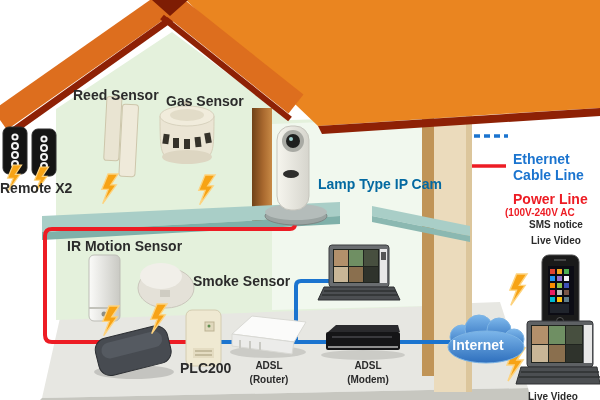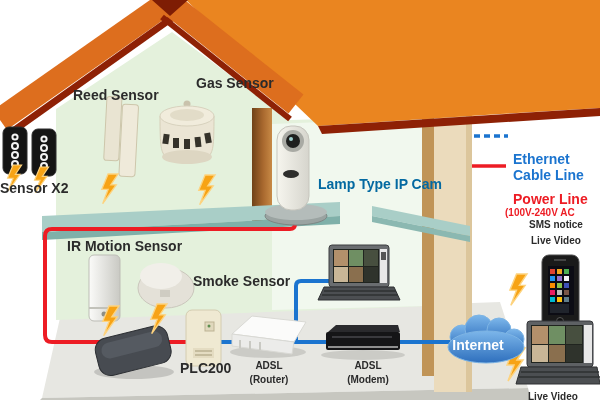--- a/index.html
+++ b/index.html
@@ -249,22 +249,22 @@
     <polygon points="521,367 597,367 600,384 516,384" fill="#4c4f52" stroke="#2e3032"></polygon>
     <line x1="521" y1="372" x2="599" y2="372" stroke="#2e3032" stroke-width="1.5"></line>
     <line x1="519" y1="377" x2="600" y2="377" stroke="#2e3032" stroke-width="1.5"></line>
   </g>
 
   <line x1="474" y1="136" x2="508" y2="136" stroke="#1b74cf" stroke-width="3.5" stroke-dasharray="6,4"></line>
   <line x1="472" y1="166" x2="506" y2="166" stroke="#ed1c24" stroke-width="3.5"></line>
 </svg>
 
 <div class="lbl" style="left:73px;top:88px;">Reed Sensor</div>
-<div class="lbl" style="left:166px;top:76px;margin-left:30px;">Gas Sensor</div>
-<div class="lbl" style="left:0px;top:181px;">Sensor X2</div>
+<div class="lbl" style="left:166px;top:94px;">Gas Sensor</div>
+<div class="lbl" style="left:0px;top:181px;">Remote X2</div>
 <div class="lbl md gray" style="left:318px;top:177px;">Lamp Type IP Cam</div>
 <div class="lbl" style="left:67px;top:239px;">IR Motion Sensor</div>
 <div class="lbl" style="left:193px;top:274px;">Smoke Sensor</div>
 <div class="lbl md" style="left:180px;top:361px;">PLC200</div>
 
 <div class="lbl sm center" style="left:238px;top:361px;width:62px;">ADSL</div>
 <div class="lbl sm center" style="left:238px;top:375px;width:62px;">(Router)</div>
 <div class="lbl sm center" style="left:333px;top:361px;width:70px;">ADSL</div>
 <div class="lbl sm center" style="left:333px;top:375px;width:70px;">(Modem)</div>
 

